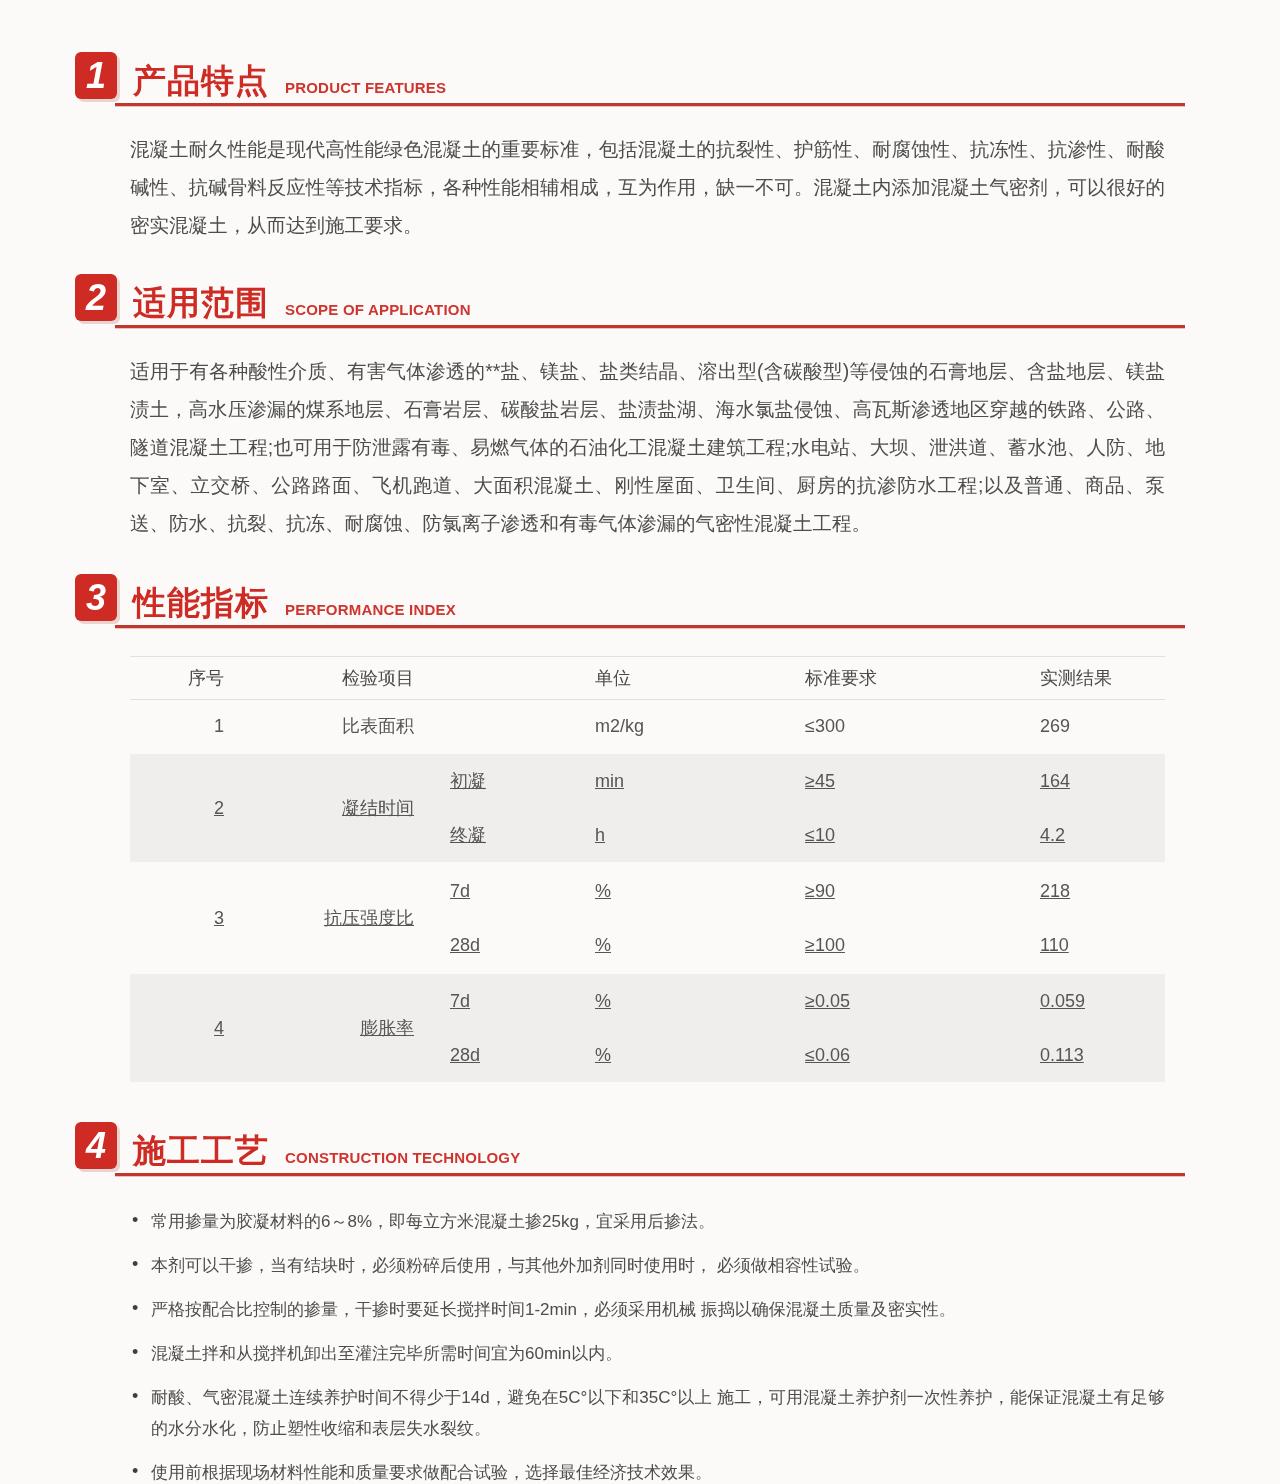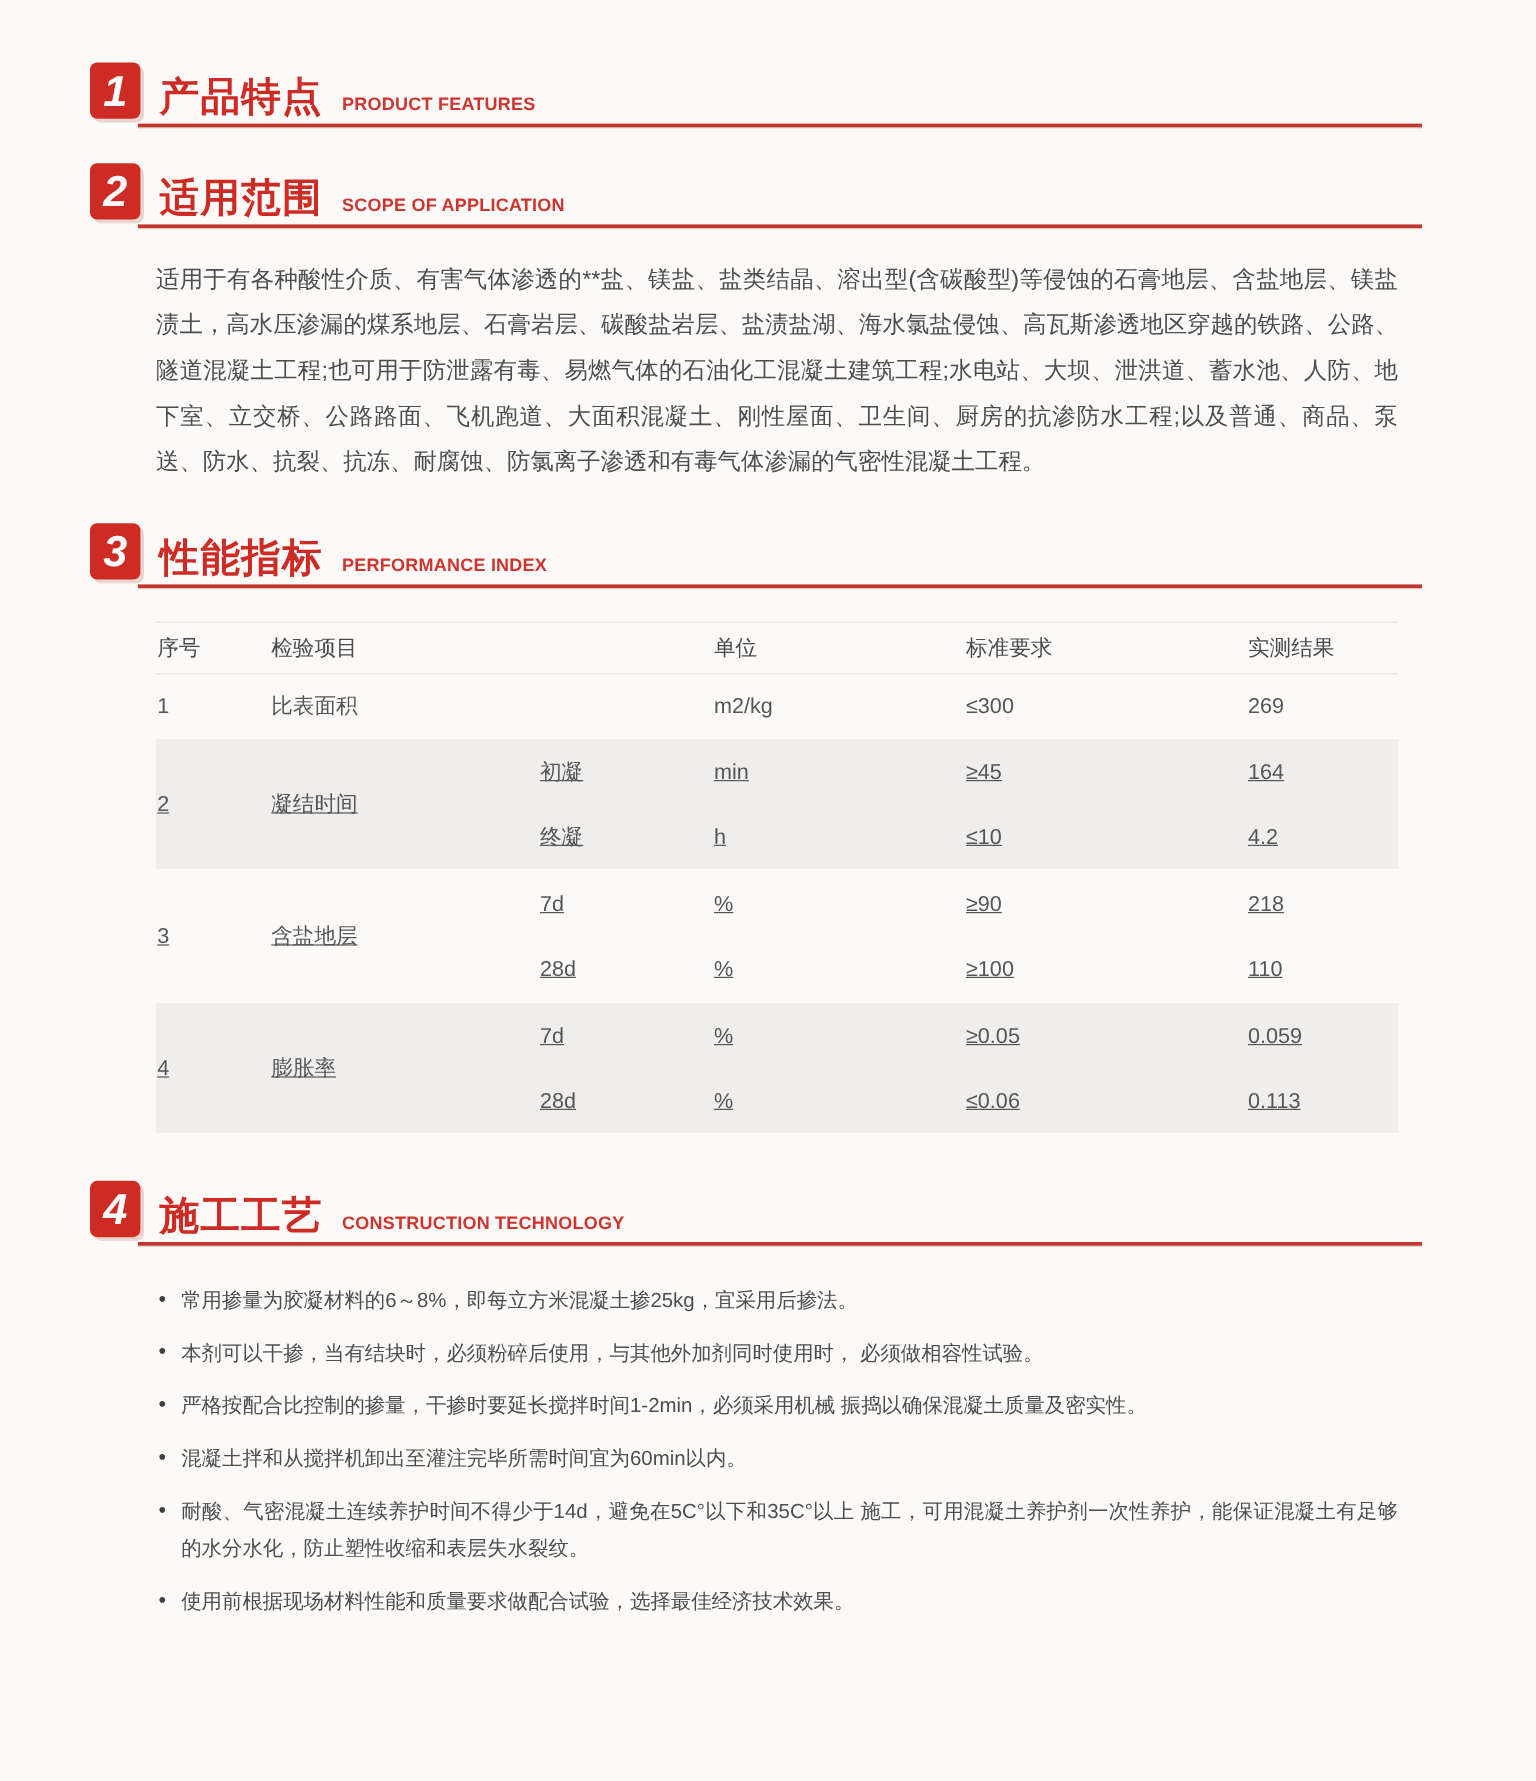--- a/index.html
+++ b/index.html
@@ -63,21 +63,21 @@
   table.perf col.c3 { width:150px; }
   table.perf col.c4 { width:210px; }
   table.perf col.c5 { width:235px; }
   table.perf col.c6 { width:155px; }
   table.perf th {
     font-weight:normal; color:#4a4a4a; text-align:left;
     height:40px; vertical-align:middle;
     border-top:1px solid #e3e1de; border-bottom:1px solid #e3e1de;
   }
   table.perf td { vertical-align:middle; text-align:left; }
-  table.perf .cc { text-align:left; }
+  table.perf .cc { text-align:right; }
   table.perf .p3 { padding-left:35px; }
   table.perf .p4, table.perf .p5, table.perf .p6 { padding-left:30px; }
   tr.h1 td { height:50px; }
   tr.sub td { height:52px;text-decoration:underline; }
   .shade td { background:#efeeec; }
   tr.gap td { height:2px; padding:0; background:transparent; }
 
   
   ul.bullets {
     margin:30px 0 0 55px; padding:0; width:1035px; list-style:none;
@@ -96,20 +96,21 @@
 <body>
 
 <div class="page">
 
   <div class="sec" id="sec1">
     <div class="sec-head">
       <div class="badge">1</div>
       <div class="sec-title">产品特点</div>
       <div class="sec-sub">PRODUCT FEATURES</div>
     </div>
+    <p class="para">混凝土耐久性能是现代高性能绿色混凝土的重要标准，包括混凝土的抗裂性、护筋性、耐腐蚀性、抗冻性、抗渗性、耐酸碱性、抗碱骨料反应性等技术指标，各种性能相辅相成，互为作用，缺一不可。混凝土内添加混凝土气密剂，可以很好的密实混凝土，从而达到施工要求。</p>
   </div>
 
   <div class="sec" id="sec2">
     <div class="sec-head">
       <div class="badge">2</div>
       <div class="sec-title">适用范围</div>
       <div class="sec-sub">SCOPE OF APPLICATION</div>
     </div>
     <p class="para">适用于有各种酸性介质、有害气体渗透的**盐、镁盐、盐类结晶、溶出型(含碳酸型)等侵蚀的石膏地层、含盐地层、镁盐渍土，高水压渗漏的煤系地层、石膏岩层、碳酸盐岩层、盐渍盐湖、海水氯盐侵蚀、高瓦斯渗透地区穿越的铁路、公路、隧道混凝土工程;也可用于防泄露有毒、易燃气体的石油化工混凝土建筑工程;水电站、大坝、泄洪道、蓄水池、人防、地下室、立交桥、公路路面、飞机跑道、大面积混凝土、刚性屋面、卫生间、厨房的抗渗防水工程;以及普通、商品、泵送、防水、抗裂、抗冻、耐腐蚀、防氯离子渗透和有毒气体渗漏的气密性混凝土工程。</p>
   </div>
@@ -166,21 +167,21 @@
           <td class="p4">h</td>
           <td class="p5">≤10</td>
           <td class="p6">4.2</td>
         </tr>
         <tr class="gap">
             <td colspan="6"></td>
           </tr>
 
         <tr class="sub">
           <td class="cc" rowspan="2">3</td>
-          <td class="cc" rowspan="2">含盐地层</td>
+          <td class="cc" rowspan="2">抗压强度比</td>
           <td class="p3">7d</td>
           <td class="p4">%</td>
           <td class="p5">≥90</td>
           <td class="p6">218</td>
         </tr>
         <tr class="sub">
           <td class="p3">28d</td>
           <td class="p4">%</td>
           <td class="p5">≥100</td>
           <td class="p6">110</td>

